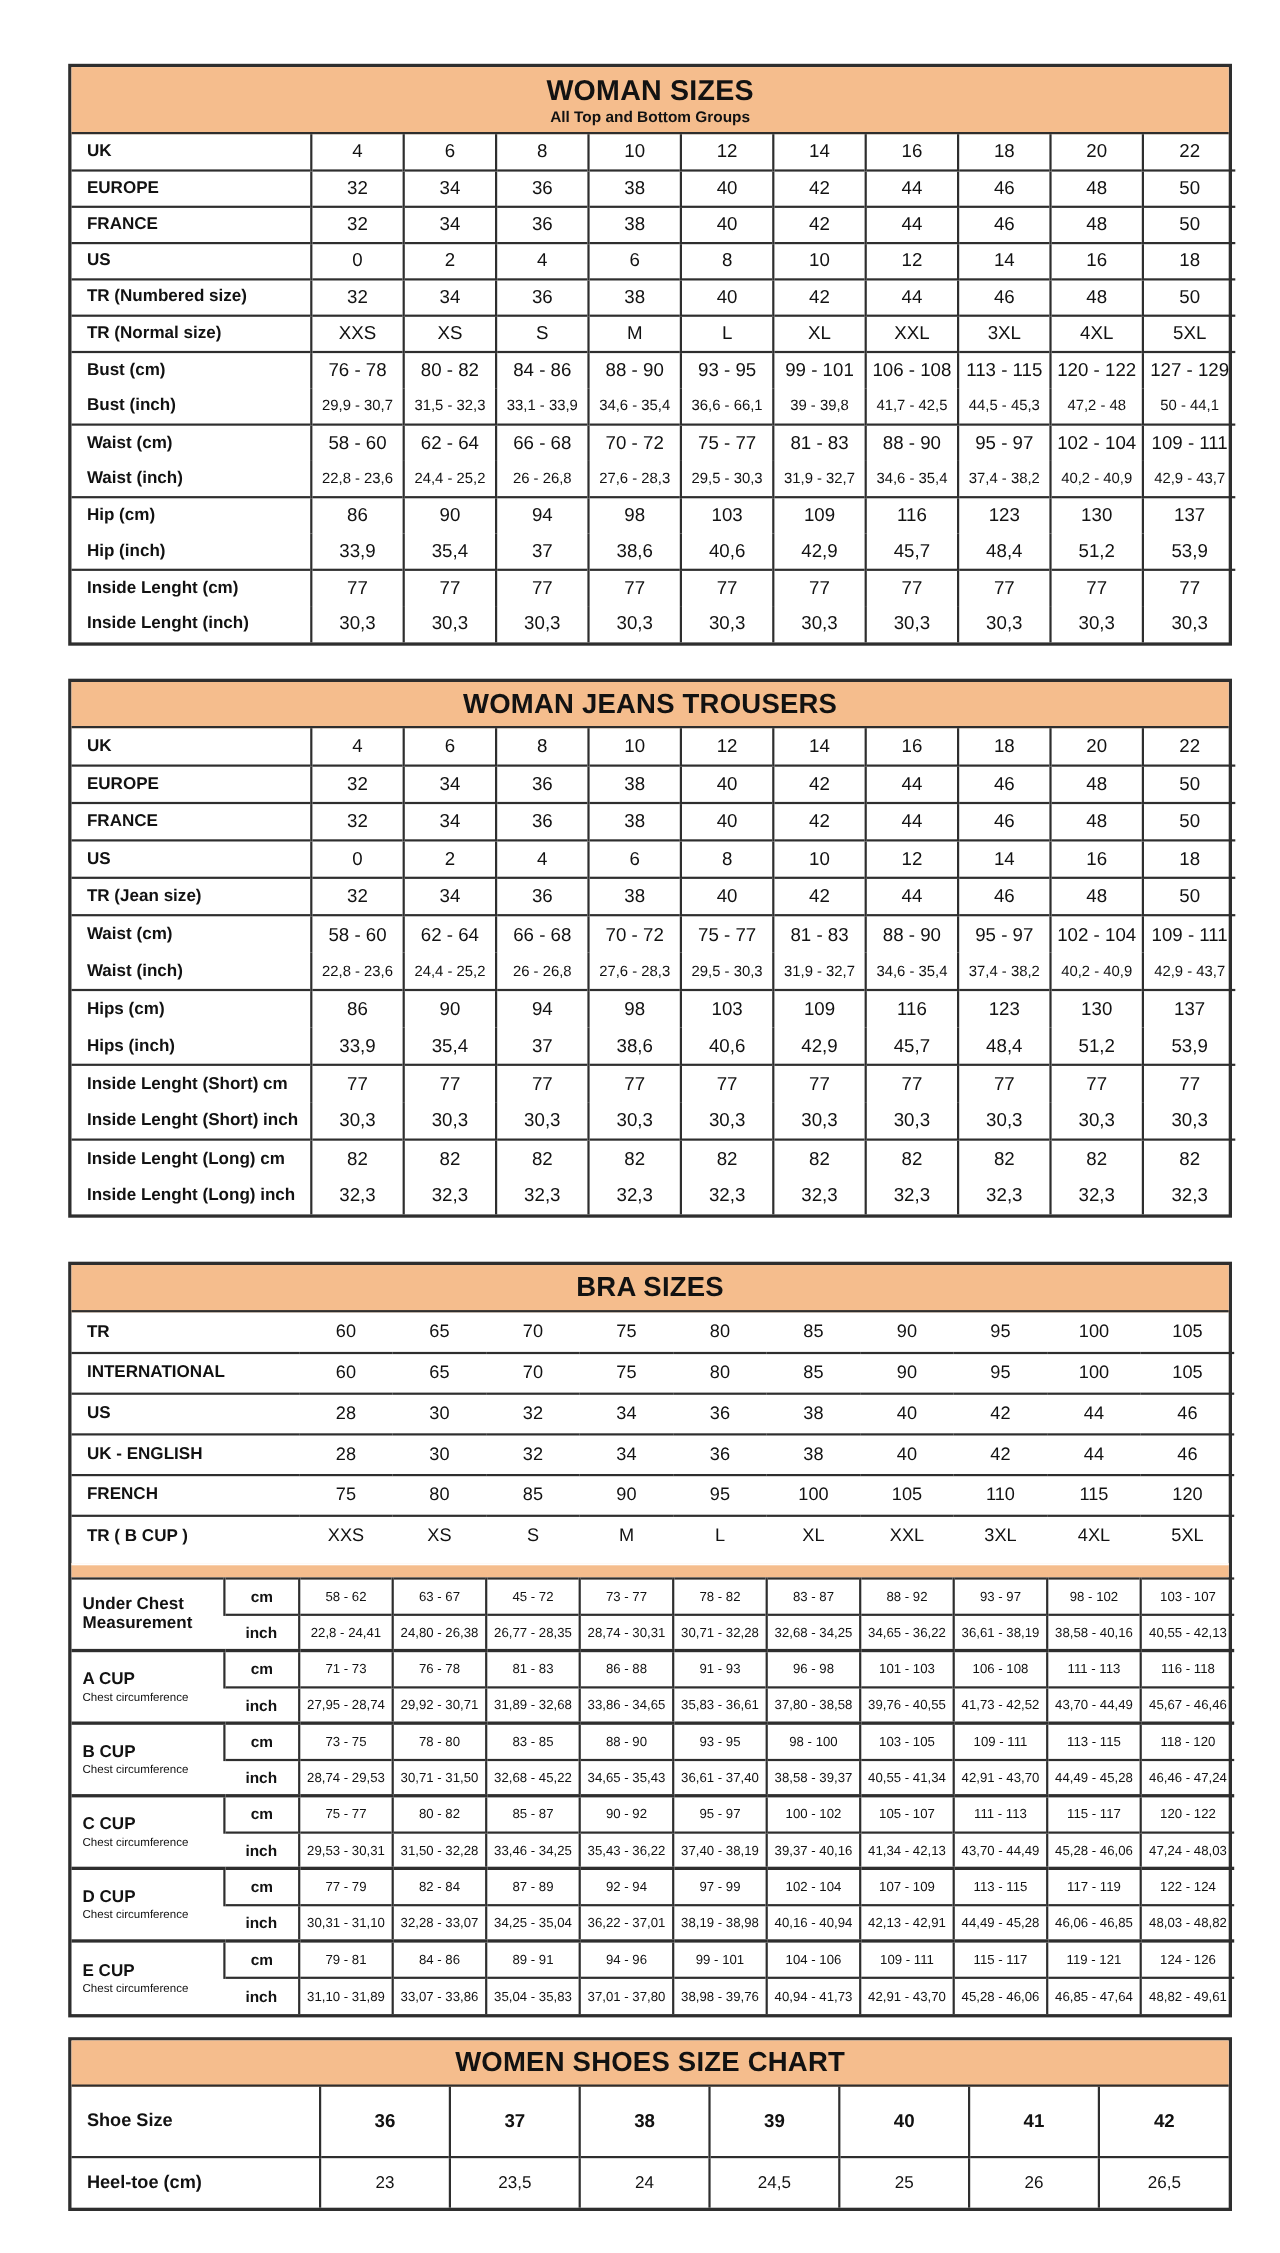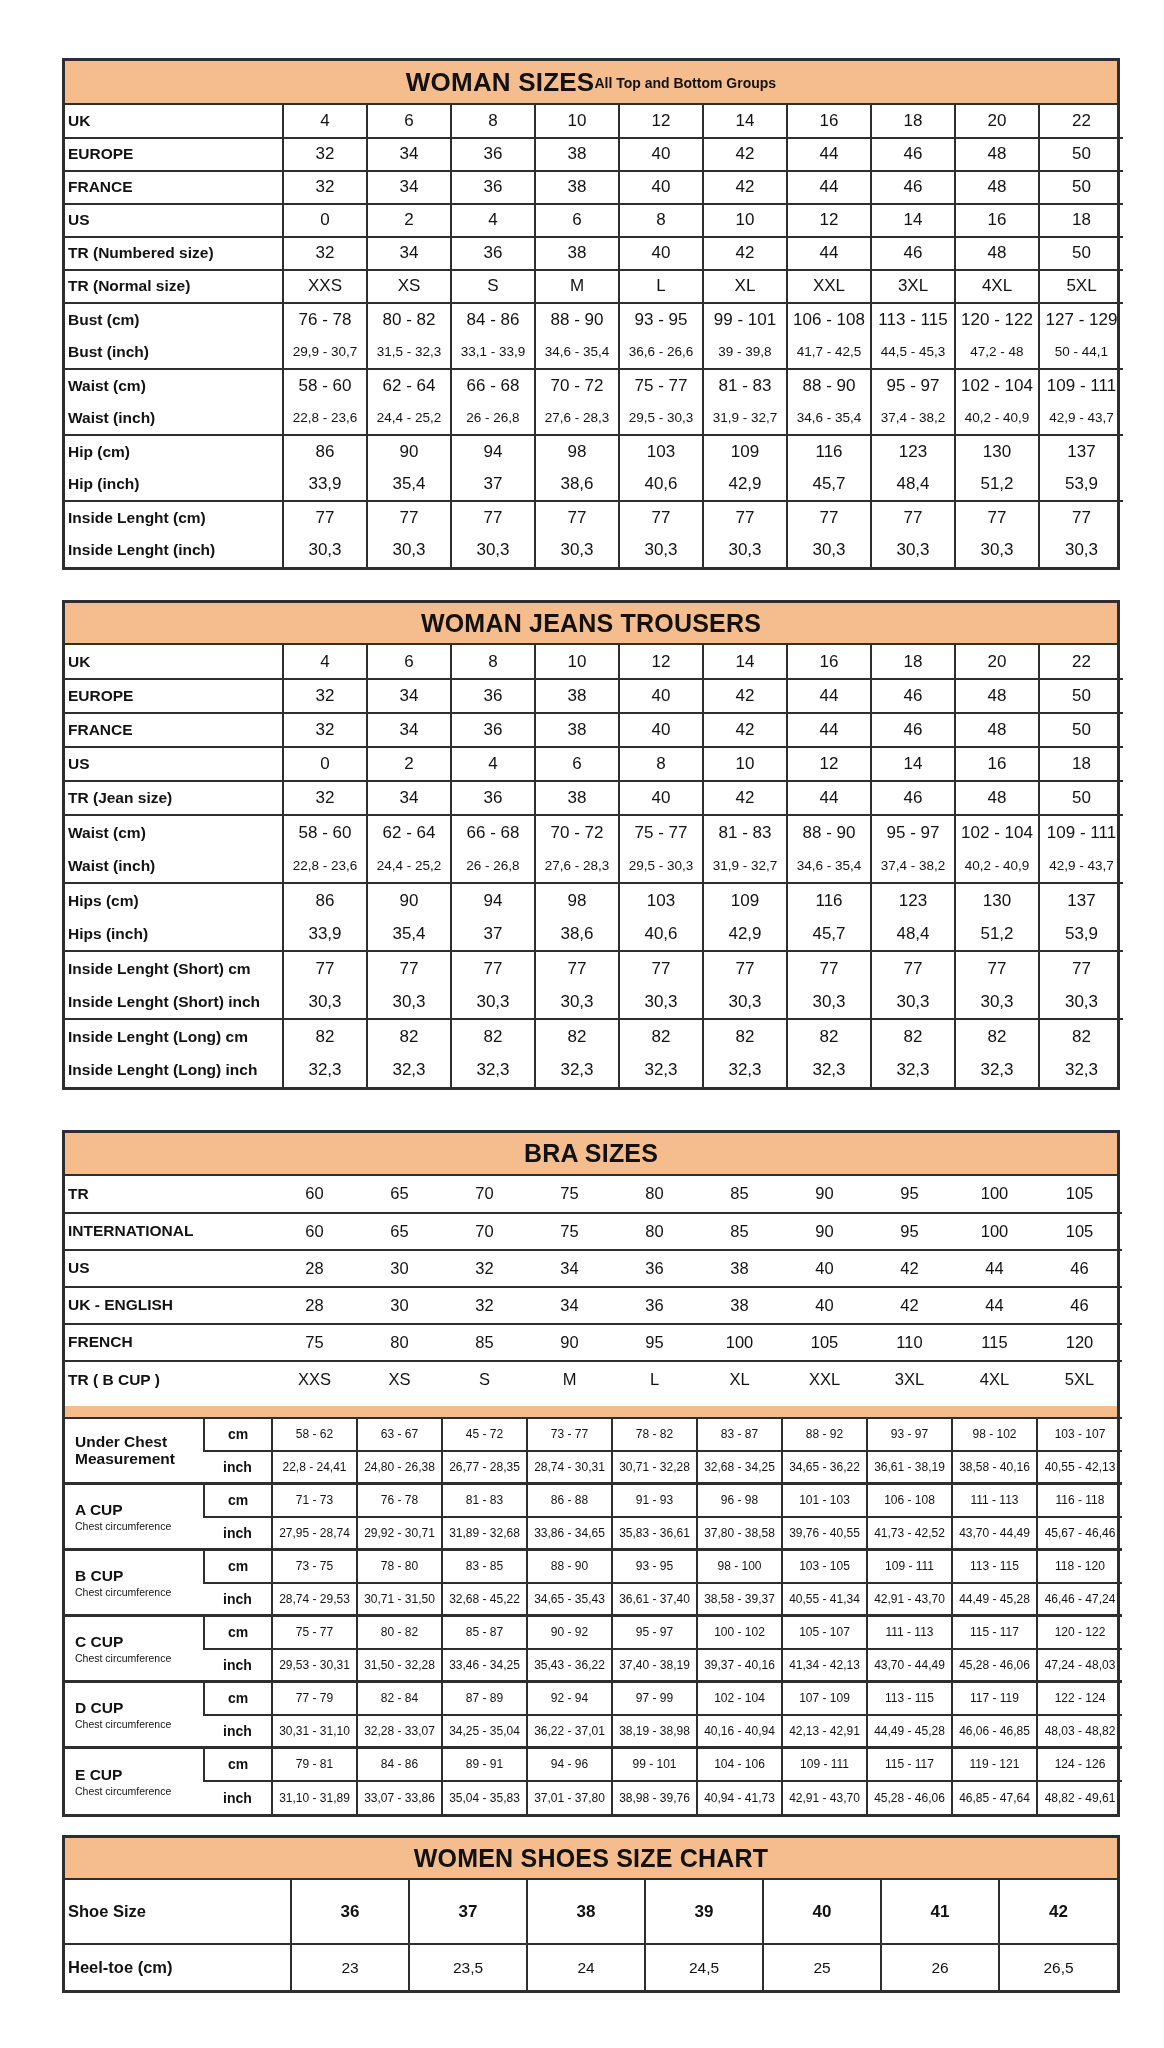--- a/index.html
+++ b/index.html
@@ -14,35 +14,35 @@
 
   section.tblsec{border:3px solid var(--border);background:#fff;}
   section.tblsec + section.tblsec{margin-top:30px;}
   #jeans-section{margin-top:30px;}
   #bra-section{margin-top:40px;}
   #shoes-section{margin-top:18px;}
 
   .band{
     background:var(--accent);
     border-bottom:2px solid var(--border);
-    display:flex;flex-direction:row;align-items:center;justify-content:center;
+    display:flex;flex-direction:column;align-items:center;justify-content:center;
     padding:7px 0 6px 0;
   }
   .band-title{font-weight:700;font-size:25px;letter-spacing:.2px;line-height:1.1;}
   #woman-sizes-section .band-title{font-size:26px;}
   .band-sub{font-weight:700;font-size:14px;margin-top:1px;}
 
   table{border-collapse:collapse;table-layout:fixed;width:100%;}
   td{border-left:2px solid var(--border);border-top:2px solid var(--border);
      text-align:center;vertical-align:middle;padding:2px 1px;}
   td:first-child{border-left:none;}
   tr:first-child td{border-top:none;}
   tr.joined td{border-top:none;}
 
-  .lbl{text-align:left;padding-left:3px;font-weight:700;font-size:15.5px;}
+  .lbl{text-align:left;padding-left:14px;font-weight:700;font-size:15.5px;}
   .val{font-size:17px;}
   .val.sm{font-size:13.5px;}
   .val.b{font-weight:700;}
 
   .t-main td{height:33px;}
   .t-jeans td{height:34px;}
 
   
   .bra-top td{border-left:none;height:37px;}
   .bra-top .val{font-size:16.5px;}
@@ -186,21 +186,21 @@
             <td class="val">113 - 115</td>
             <td class="val">120 - 122</td>
             <td class="val">127 - 129</td>
           </tr>
           <tr class="joined">
             <td class="lbl">Bust (inch)</td>
             <td class="val sm">29,9 - 30,7</td>
             <td class="val sm">31,5 - 32,3</td>
             <td class="val sm">33,1 - 33,9</td>
             <td class="val sm">34,6 - 35,4</td>
-            <td class="val sm">36,6 - 26,6</td>
+            <td class="val sm">36,6 - 66,1</td>
             <td class="val sm">39 - 39,8</td>
             <td class="val sm">41,7 - 42,5</td>
             <td class="val sm">44,5 - 45,3</td>
             <td class="val sm">47,2 - 48</td>
             <td class="val sm">50 - 44,1</td>
           </tr>
           <tr>
             <td class="lbl">Waist (cm)</td>
             <td class="val">58 - 60</td>
             <td class="val">62 - 64</td>

